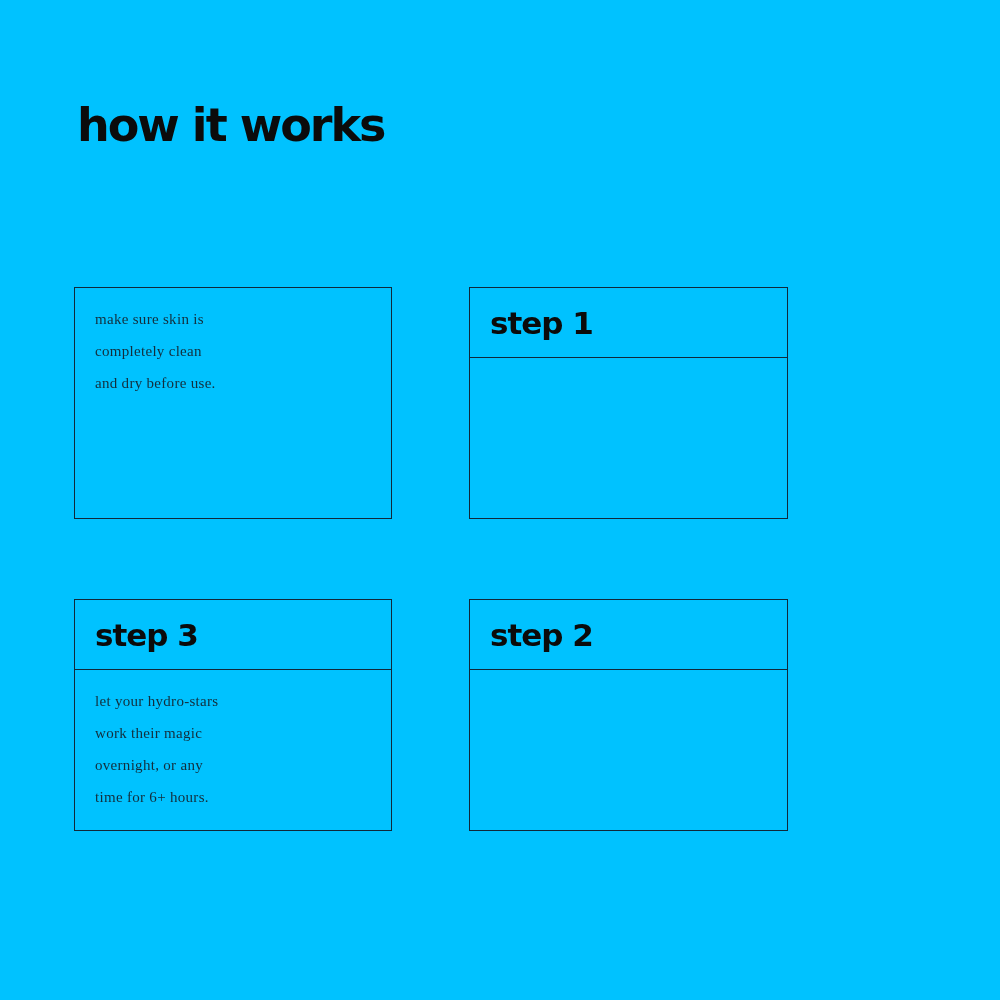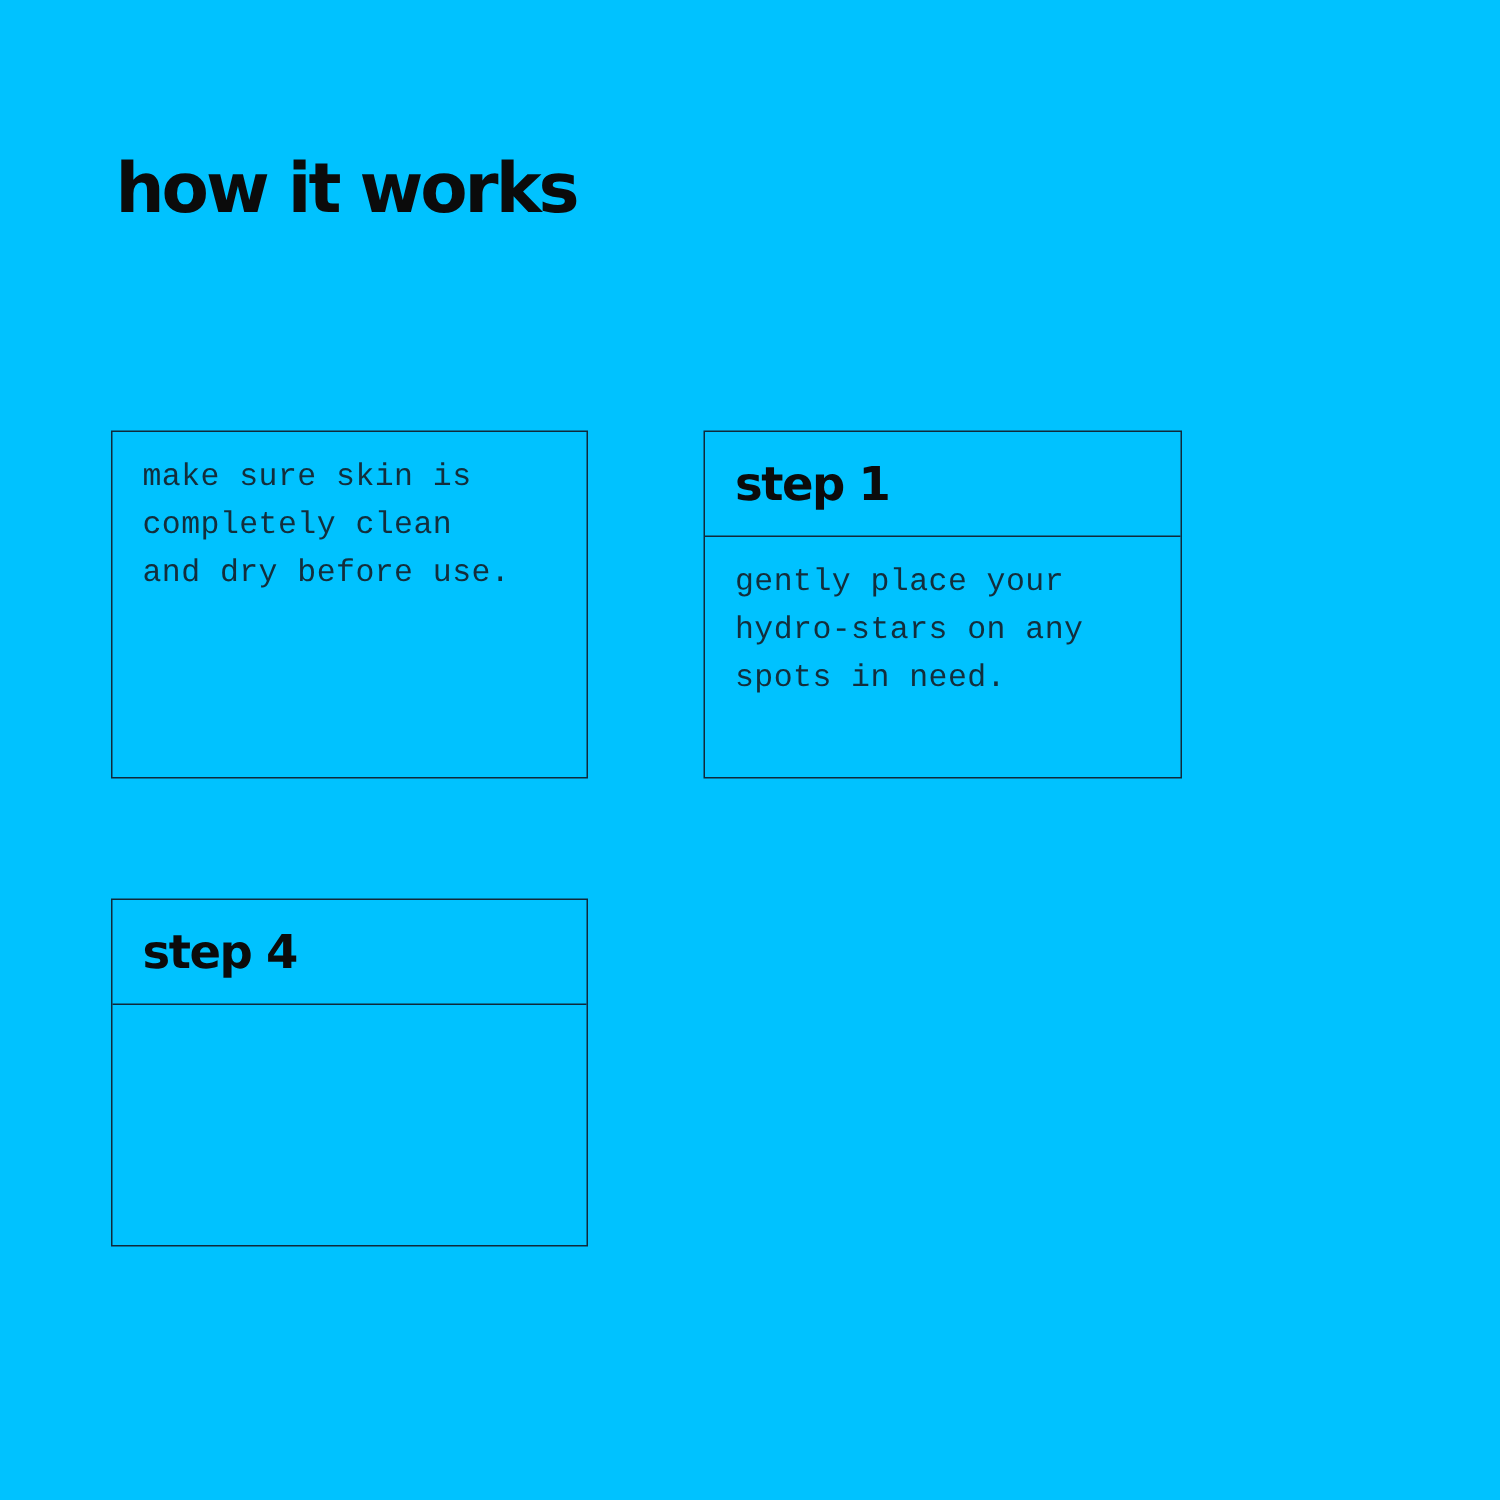--- a/index.html
+++ b/index.html
@@ -57,22 +57,22 @@
     font-size: 31px;
     font-weight: 700;
     letter-spacing: -1px;
     color: var(--text-heading);
   }
   .step-card-body {
     flex: 1 1 auto;
     padding: 15px 20px;
   }
   .step-description {
-    font-family: Liberation Mono, monospace;
-    font-size: 21px;
+    font-family: Liberation Serif, serif;
+    font-size: 15px;
     line-height: 32px;
     color: var(--text-body);
     white-space: pre-line;
     letter-spacing: 0.3px;
   }
 </style>
 </head>
 <body>
 
 <div class="canvas">
@@ -86,28 +86,34 @@
         <p class="step-description">make sure skin is
 completely clean
 and dry before use.</p>
       </div>
     </article>
 
     <article class="step-card">
       <header class="step-card-header">
         <h2 class="step-title">step 1</h2>
       </header>
+    </article>
+
+    <article class="step-card">
+      <header class="step-card-header">
+        <h2 class="step-title">step 3</h2>
+      </header>
       <div class="step-card-body">
-        <p class="step-description">gently place your
-hydro-stars on any
-spots in need.</p>
+        <p class="step-description">let your hydro-stars
+work their magic
+overnight, or any
+time for 6+ hours.</p>
       </div>
     </article>
 
-
     <article class="step-card">
       <header class="step-card-header">
-        <h2 class="step-title">step 4</h2>
+        <h2 class="step-title">step 2</h2>
       </header>
     </article>
 
   </section>
 </div>
 
 </body></html>

